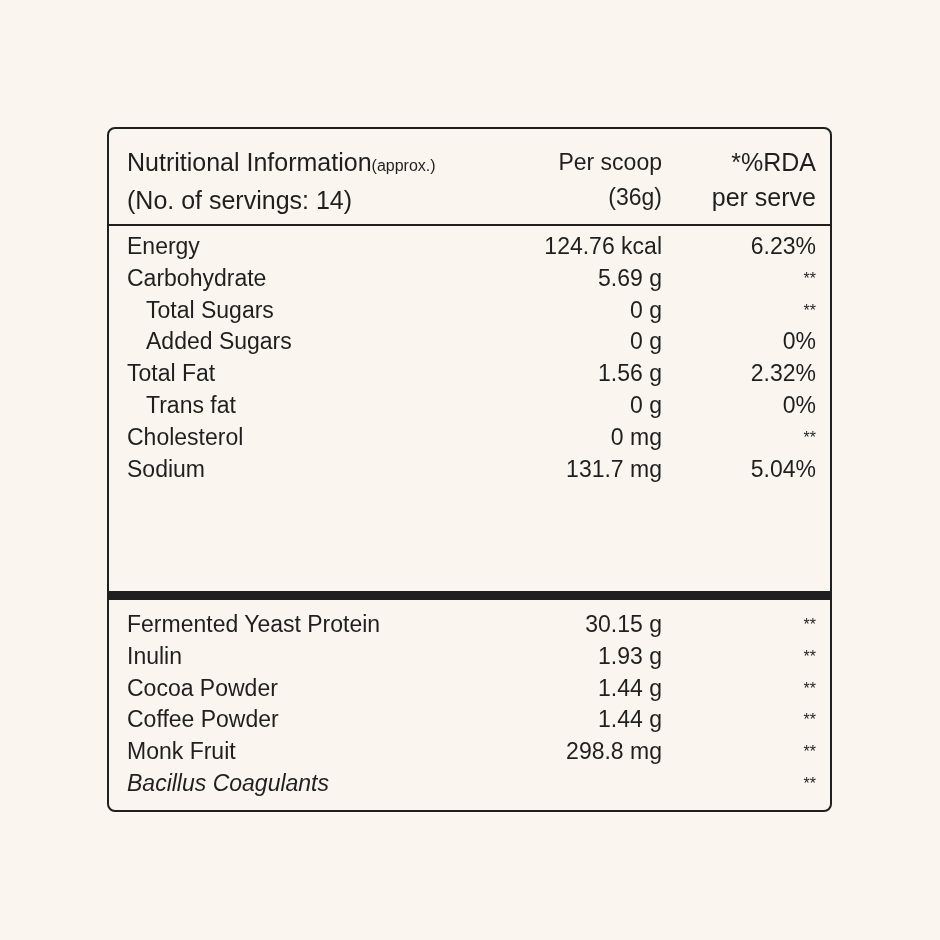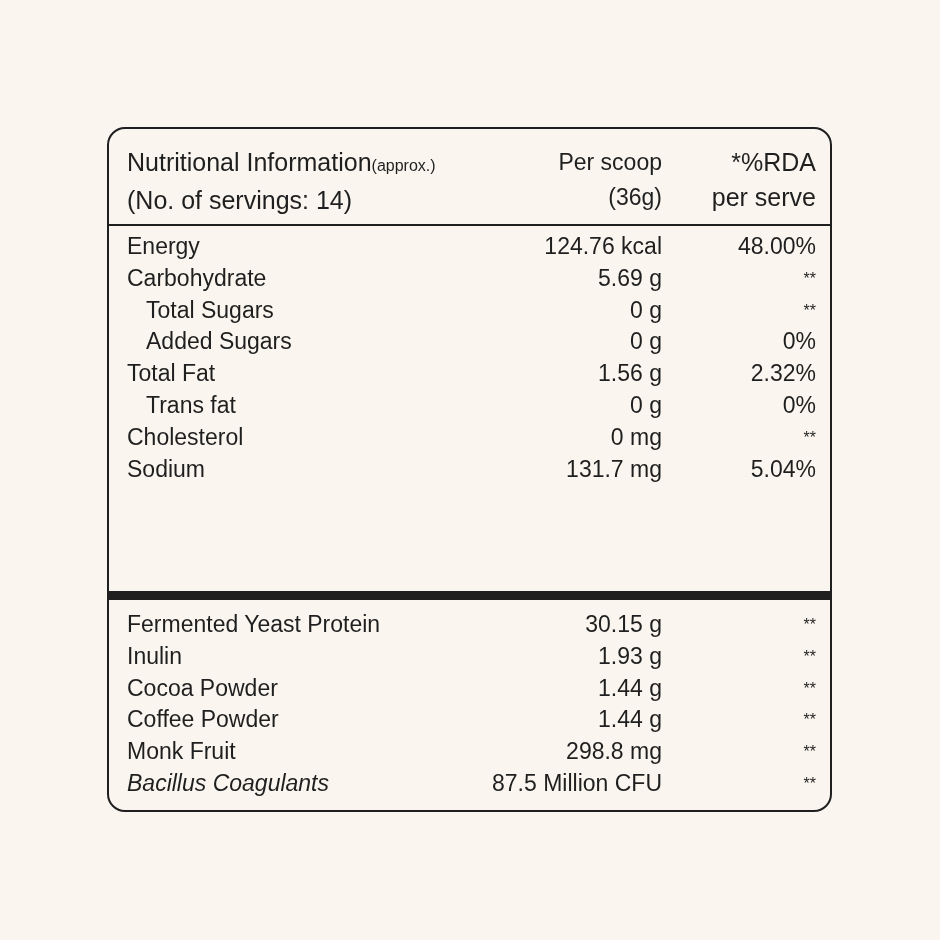--- a/index.html
+++ b/index.html
@@ -1,17 +1,17 @@
 <!DOCTYPE html>
 <html><head>
   <meta charset="utf-8">
   <style>
     html, body { margin:0; padding:0; }
     body { width:940px; height:940px; background:#faf6ef; position:relative; font-family:"Liberation Sans", sans-serif; color:#1f1f1f; }
-    .panel { position:absolute; left:107px; top:127px; width:725px; height:685px; border:2px solid #1f1f1f; border-radius:18px; box-sizing:border-box; overflow:hidden; }
+    .panel { position:absolute; left:107px; top:127px; width:725px; height:685px; border:2px solid #1f1f1f; border-radius:8px; box-sizing:border-box; overflow:hidden; }
     .head { position:absolute; left:0; top:0; width:100%; height:95px; border-bottom:2px solid #1f1f1f; }
     .title { position:absolute; left:18px; top:16px; font-size:25px; line-height:35px; }
     .title small { font-size:16px; }
     .hcol2 { position:absolute; right:168px; top:16px; font-size:23px; line-height:35px; text-align:right; }
     .hcol3 { position:absolute; right:14px; top:16px; font-size:25px; line-height:35px; text-align:right; }
     .rows { position:absolute; left:0; width:100%; }
     .row { position:relative; height:31.8px; font-size:23px; line-height:31.8px; }
     .row .n { position:absolute; left:18px; }
     .row .n.ind { left:37px; }
     .row .n.it { font-style:italic; }
@@ -36,21 +36,21 @@
     <div class="hcol3">
       <span>*%RDA</span><br>
       <span>per serve</span>
     </div>
   </div>
 
   <div class="rows" style="top:102px;">
     <div class="row">
         <span class="n">Energy</span>
         <span class="v">124.76 kcal</span>
-        <span class="r">48.00%</span>
+        <span class="r">6.23%</span>
       </div>
     <div class="row">
         <span class="n">Carbohydrate</span>
         <span class="v">5.69 g</span>
         <span class="r star">**</span>
       </div>
     <div class="row">
         <span class="n ind">Total Sugars</span>
         <span class="v">0 g</span>
         <span class="r star">**</span>
@@ -105,17 +105,16 @@
         <span class="v">1.44 g</span>
         <span class="r star">**</span>
       </div>
     <div class="row">
         <span class="n">Monk Fruit</span>
         <span class="v">298.8 mg</span>
         <span class="r star">**</span>
       </div>
     <div class="row">
         <span class="n it">Bacillus Coagulants</span>
-        <span class="v">87.5 Million CFU</span>
         <span class="r star">**</span>
       </div>
   </div>
 </div>
 
 </body></html>

